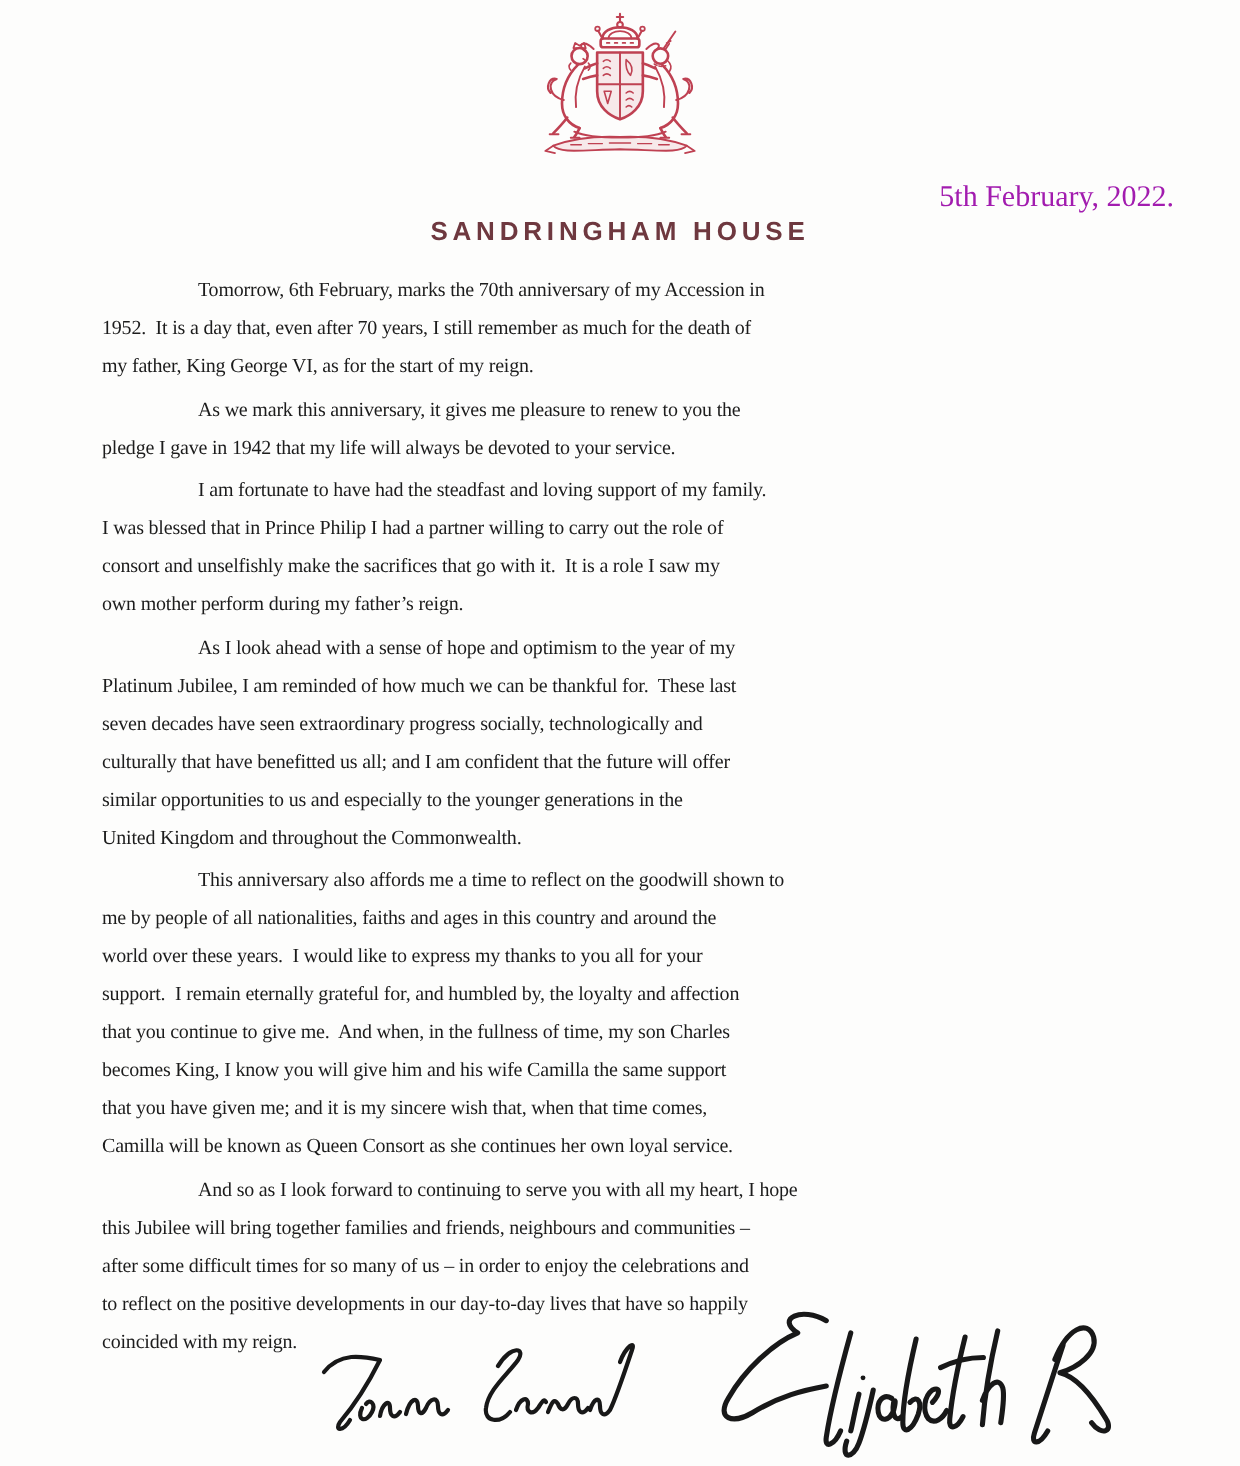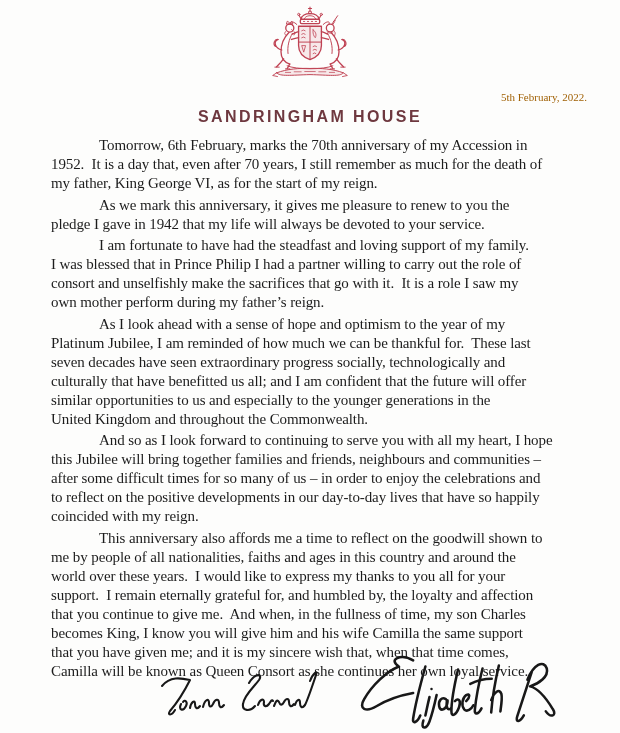--- a/index.html
+++ b/index.html
@@ -26,37 +26,37 @@
     transform: translateX(-50%);
   }
   .house-name {
     position: absolute;
     top: 108px;
     left: 0;
     width: 100%;
     text-align: center;
     font-family: "Liberation Sans", sans-serif;
     font-weight: bold;
-    font-size: 16px;
+    font-size: 13px;
     letter-spacing: 2.4px;
     color: #6e383f;
   }
   .letter-date {
     position: absolute;
     top: 91px;
     right: 33px;
-    font-size: 11px;
-    color: #a16207;
+    font-size: 15px;
+    color: #a21caf;
   }
   .letter-body {
     position: absolute;
     top: 136px;
     left: 51px;
     width: 556px;
-    font-size: 15px;
+    font-size: 10px;
     line-height: 19px;
     letter-spacing: -0.1px;
   }
   .letter-body p {
     margin: 0 0 2.5px 0;
     text-indent: 48px;
     white-space: pre-wrap;
   }
   .sig-left {
     position: absolute;
@@ -153,33 +153,33 @@
     <p>I am fortunate to have had the steadfast and loving support of my family.
 I was blessed that in Prince Philip I had a partner willing to carry out the role of
 consort and unselfishly make the sacrifices that go with it.  It is a role I saw my
 own mother perform during my father’s reign.</p>
     <p>As I look ahead with a sense of hope and optimism to the year of my
 Platinum Jubilee, I am reminded of how much we can be thankful for.  These last
 seven decades have seen extraordinary progress socially, technologically and
 culturally that have benefitted us all; and I am confident that the future will offer
 similar opportunities to us and especially to the younger generations in the
 United Kingdom and throughout the Commonwealth.</p>
-    <p>And so as I look forward to continuing to serve you with all my heart, I hope
-this Jubilee will bring together families and friends, neighbours and communities –
-after some difficult times for so many of us – in order to enjoy the celebrations and
-to reflect on the positive developments in our day-to-day lives that have so happily
-coincided with my reign.</p>
     <p>This anniversary also affords me a time to reflect on the goodwill shown to
 me by people of all nationalities, faiths and ages in this country and around the
 world over these years.  I would like to express my thanks to you all for your
 support.  I remain eternally grateful for, and humbled by, the loyalty and affection
 that you continue to give me.  And when, in the fullness of time, my son Charles
 becomes King, I know you will give him and his wife Camilla the same support
 that you have given me; and it is my sincere wish that, when that time comes,
 Camilla will be known as Queen Consort as she continues her own loyal service.</p>
+    <p>And so as I look forward to continuing to serve you with all my heart, I hope
+this Jubilee will bring together families and friends, neighbours and communities –
+after some difficult times for so many of us – in order to enjoy the celebrations and
+to reflect on the positive developments in our day-to-day lives that have so happily
+coincided with my reign.</p>
   </main>
 
   <svg class="sig-left" width="172" height="58" viewBox="0 0 168 58" role="img" aria-label="Your Servant">
     <g class="ink-stroke" stroke-width="2.1">
       <path d="M12,21 C20,11 31,13 40,15 C34,27 26,39 20,46 C17,50.5 21.5,51 25,45"></path>
       <path d="M31,39 C28,45 33,47 36,41 C38,37 35,34 33,37"></path>
       <path d="M40,43 C41,37 45,34 45,39 C45,43 47,45 50,41"></path>
       <path d="M53,42 C55,34 59,33 59,38 C59,42 61,43 63,39 C65,34 69,33 69,38 C69,42 71,44 74,40"></path>
       <path d="M99,18 C106,7 113,9 109,15 C104,22 94,30 93,39 C92,46 100,47 105,41"></path>
       <path d="M108,40 C110,34 114,33 114,37 C113,41 116,43 119,39 C121,36 122,34 123,36"></path>

